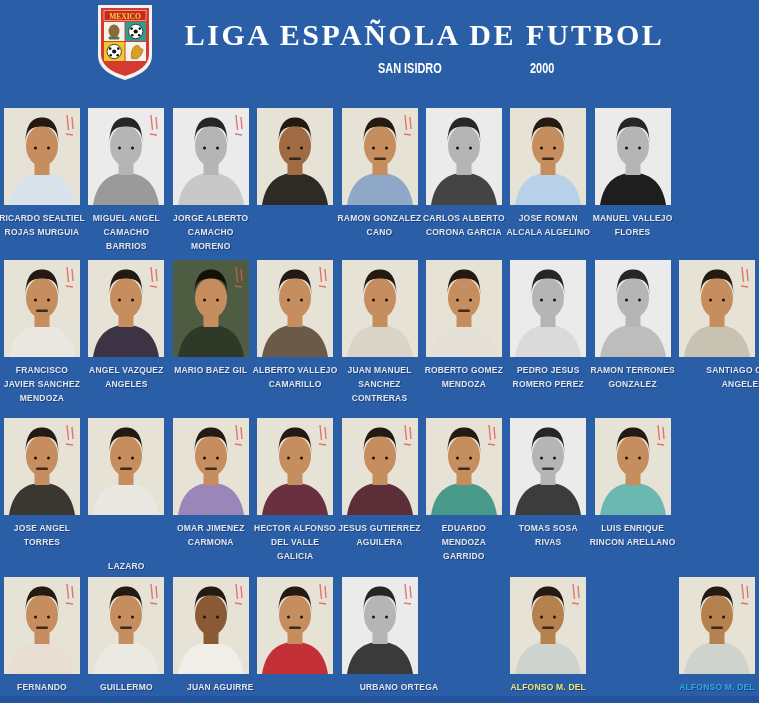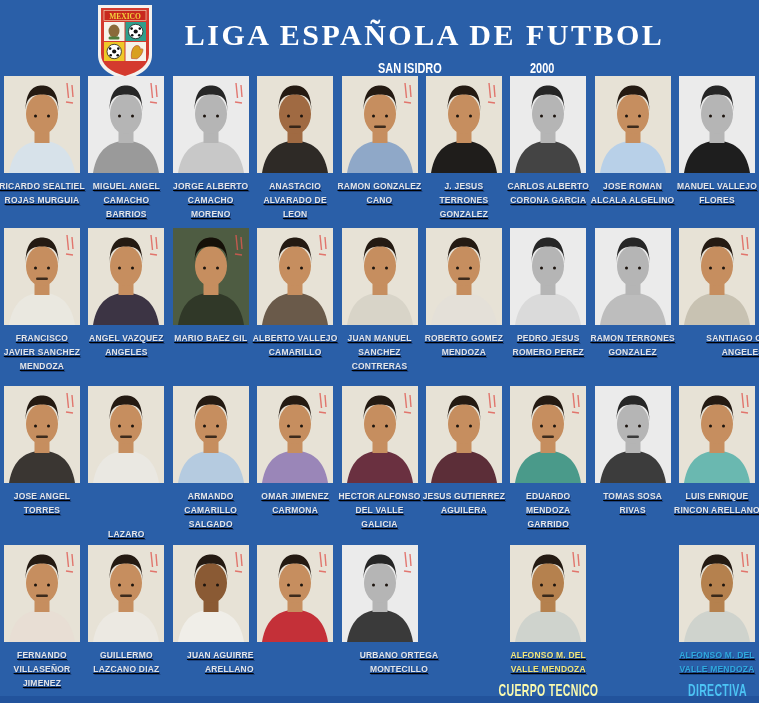--- a/index.html
+++ b/index.html
@@ -5,38 +5,38 @@
   html,body{margin:0;padding:0;}
   body{
     width:759px;height:703px;overflow:hidden;position:relative;
     background:#2a5fa8;
     font-family:"Liberation Sans",sans-serif;
     -webkit-font-smoothing:none;
   }
   .bottom-band{position:absolute;left:0;bottom:0;width:759px;height:7px;background:#22539c;}
 
   
-  .header{position:relative;height:76px;}
+  .header{position:relative;height:108px;}
   .crest{position:absolute;left:96px;top:3px;width:58px;height:79px;}
   .title{
     position:absolute;left:0;right:0;top:18px;text-align:center;
     transform:translateX(45px);
     font-family:"Liberation Serif",serif;font-weight:bold;
     font-size:30px;letter-spacing:2.5px;color:#ffffff;white-space:nowrap;
   }
   .subtitle{position:absolute;top:60px;color:#ffffff;font-weight:bold;
     font-size:14px;letter-spacing:0px;transform:scaleX(0.78);transform-origin:left center;white-space:nowrap;}
   .subtitle.left{left:378px;}
   .subtitle.right{left:530px;}
 
   
   .grid-wrap{position:relative;}
   .row{
     display:grid;grid-template-columns:repeat(9,76px);
-    justify-content:space-between;padding:0 4px;text-decoration:underline;
+    justify-content:space-between;padding:0 4px;
   }
   .row-1{height:152px;}
   .row-2{height:158px;}
   .row-3{height:159px;}
   .row-4{height:146px;}
   .cell{display:flex;flex-direction:column;align-items:center;width:76px;}
   .photo{width:76px;height:97px;flex:0 0 97px;overflow:hidden;}
   .photo svg{display:block;width:76px;height:97px;}
   .pname{
     width:86px;margin:6px -5px 0 -5px;text-align:center;
@@ -156,60 +156,40 @@
             <rect width="76" height="97" fill="#e7e2d6"></rect>
             <path d="M5,97 C9,72 23,65 38,65 C53,65 67,72 71,97 Z" fill="#2e2a26"></path>
             <rect x="30.5" y="50" width="15" height="17" fill="#a06a42"></rect>
             <ellipse cx="38" cy="38" rx="16" ry="20" fill="#a06a42"></ellipse>
             <path d="M21.5,36 C21.5,14 30,9.5 38,9.5 C46,9.5 54.5,14 54.5,36 C54.5,22 48,18.5 38,18.5 C28,18.5 21.5,22 21.5,36 Z" fill="#241a12"></path>
             <circle cx="31.5" cy="40" r="1.5" fill="#1c140e"></circle>
             <circle cx="44.5" cy="40" r="1.5" fill="#1c140e"></circle>
             <rect x="32" y="49.5" width="12" height="2.6" rx="1.3" fill="#241a12" opacity="0.85"></rect>
           </svg>
         </div>
-        <div class="pname" style="color: rgb(226, 229, 233);">ANASTACIO ALVARADO DE LEON</div>
       </div>
       <div class="cell">
         <div class="photo">
           <svg viewBox="0 0 76 97" preserveAspectRatio="none">
             <rect width="76" height="97" fill="#e7e2d6"></rect>
             <path d="M5,97 C9,72 23,65 38,65 C53,65 67,72 71,97 Z" fill="#8fa8c8"></path>
             <rect x="30.5" y="50" width="15" height="17" fill="#c68e5f"></rect>
             <ellipse cx="38" cy="38" rx="16" ry="20" fill="#c68e5f"></ellipse>
             <path d="M21.5,36 C21.5,14 30,9.5 38,9.5 C46,9.5 54.5,14 54.5,36 C54.5,22 48,18.5 38,18.5 C28,18.5 21.5,22 21.5,36 Z" fill="#241a12"></path>
             <circle cx="31.5" cy="40" r="1.5" fill="#1c140e"></circle>
             <circle cx="44.5" cy="40" r="1.5" fill="#1c140e"></circle>
             <rect x="32" y="49.5" width="12" height="2.6" rx="1.3" fill="#241a12" opacity="0.85"></rect>
             <g stroke="#e05a52" stroke-width="1.4" fill="none" opacity="0.8">
               <path d="M63,7 l1.5,15"></path>
               <path d="M68,9 l1,12"></path>
               <path d="M62,26 l7,1"></path>
             </g>
           </svg>
         </div>
         <div class="pname" style="color: rgb(226, 229, 233); text-align: center;">RAMON GONZALEZ CANO</div>
-      </div>
-      <div class="cell">
-        <div class="photo">
-          <svg viewBox="0 0 76 97" preserveAspectRatio="none">
-            <rect width="76" height="97" fill="#e7e2d6"></rect>
-            <path d="M5,97 C9,72 23,65 38,65 C53,65 67,72 71,97 Z" fill="#1f1d1b"></path>
-            <rect x="30.5" y="50" width="15" height="17" fill="#c68e5f"></rect>
-            <ellipse cx="38" cy="38" rx="16" ry="20" fill="#c68e5f"></ellipse>
-            <path d="M21.5,36 C21.5,14 30,9.5 38,9.5 C46,9.5 54.5,14 54.5,36 C54.5,22 48,18.5 38,18.5 C28,18.5 21.5,22 21.5,36 Z" fill="#241a12"></path>
-            <circle cx="31.5" cy="40" r="1.5" fill="#1c140e"></circle>
-            <circle cx="44.5" cy="40" r="1.5" fill="#1c140e"></circle>
-            <g stroke="#e05a52" stroke-width="1.4" fill="none" opacity="0.8">
-              <path d="M63,7 l1.5,15"></path>
-              <path d="M68,9 l1,12"></path>
-              <path d="M62,26 l7,1"></path>
-            </g>
-          </svg>
-        </div>
-        <div class="pname" style="color: rgb(226, 229, 233);">J. JESUS TERRONES GONZALEZ</div>
       </div>
       <div class="cell">
         <div class="photo">
           <svg viewBox="0 0 76 97" preserveAspectRatio="none">
             <rect width="76" height="97" fill="#ebebeb"></rect>
             <path d="M5,97 C9,72 23,65 38,65 C53,65 67,72 71,97 Z" fill="#444444"></path>
             <rect x="30.5" y="50" width="15" height="17" fill="#b5b5b5"></rect>
             <ellipse cx="38" cy="38" rx="16" ry="20" fill="#b5b5b5"></ellipse>
             <path d="M21.5,36 C21.5,14 30,9.5 38,9.5 C46,9.5 54.5,14 54.5,36 C54.5,22 48,18.5 38,18.5 C28,18.5 21.5,22 21.5,36 Z" fill="#262626"></path>
             <circle cx="31.5" cy="40" r="1.5" fill="#1c140e"></circle>
@@ -431,35 +411,20 @@
             <path d="M5,97 C9,72 23,65 38,65 C53,65 67,72 71,97 Z" fill="#eae8e2"></path>
             <rect x="30.5" y="50" width="15" height="17" fill="#c68e5f"></rect>
             <ellipse cx="38" cy="38" rx="16" ry="20" fill="#c68e5f"></ellipse>
             <path d="M21.5,36 C21.5,14 30,9.5 38,9.5 C46,9.5 54.5,14 54.5,36 C54.5,22 48,18.5 38,18.5 C28,18.5 21.5,22 21.5,36 Z" fill="#241a12"></path>
             <circle cx="31.5" cy="40" r="1.5" fill="#1c140e"></circle>
             <circle cx="44.5" cy="40" r="1.5" fill="#1c140e"></circle>
             <rect x="32" y="49.5" width="12" height="2.6" rx="1.3" fill="#241a12" opacity="0.85"></rect>
           </svg>
         </div>
         <div class="pname" style="color: rgb(226, 229, 233); margin-top: 44px;">LAZARO TERREROS ANGELINO</div>
-      </div>
-      <div class="cell">
-        <div class="photo">
-          <svg viewBox="0 0 76 97" preserveAspectRatio="none">
-            <rect width="76" height="97" fill="#e7e2d6"></rect>
-            <path d="M5,97 C9,72 23,65 38,65 C53,65 67,72 71,97 Z" fill="#b5cbe0"></path>
-            <rect x="30.5" y="50" width="15" height="17" fill="#c68e5f"></rect>
-            <ellipse cx="38" cy="38" rx="16" ry="20" fill="#c68e5f"></ellipse>
-            <path d="M21.5,36 C21.5,14 30,9.5 38,9.5 C46,9.5 54.5,14 54.5,36 C54.5,22 48,18.5 38,18.5 C28,18.5 21.5,22 21.5,36 Z" fill="#241a12"></path>
-            <circle cx="31.5" cy="40" r="1.5" fill="#1c140e"></circle>
-            <circle cx="44.5" cy="40" r="1.5" fill="#1c140e"></circle>
-            <rect x="32" y="49.5" width="12" height="2.6" rx="1.3" fill="#241a12" opacity="0.85"></rect>
-          </svg>
-        </div>
-        <div class="pname" style="color: rgb(226, 229, 233);">ARMANDO CAMARILLO SALGADO</div>
       </div>
       <div class="cell">
         <div class="photo">
           <svg viewBox="0 0 76 97" preserveAspectRatio="none">
             <rect width="76" height="97" fill="#e7e2d6"></rect>
             <path d="M5,97 C9,72 23,65 38,65 C53,65 67,72 71,97 Z" fill="#9a86b8"></path>
             <rect x="30.5" y="50" width="15" height="17" fill="#c68e5f"></rect>
             <ellipse cx="38" cy="38" rx="16" ry="20" fill="#c68e5f"></ellipse>
             <path d="M21.5,36 C21.5,14 30,9.5 38,9.5 C46,9.5 54.5,14 54.5,36 C54.5,22 48,18.5 38,18.5 C28,18.5 21.5,22 21.5,36 Z" fill="#241a12"></path>
             <circle cx="31.5" cy="40" r="1.5" fill="#1c140e"></circle>

